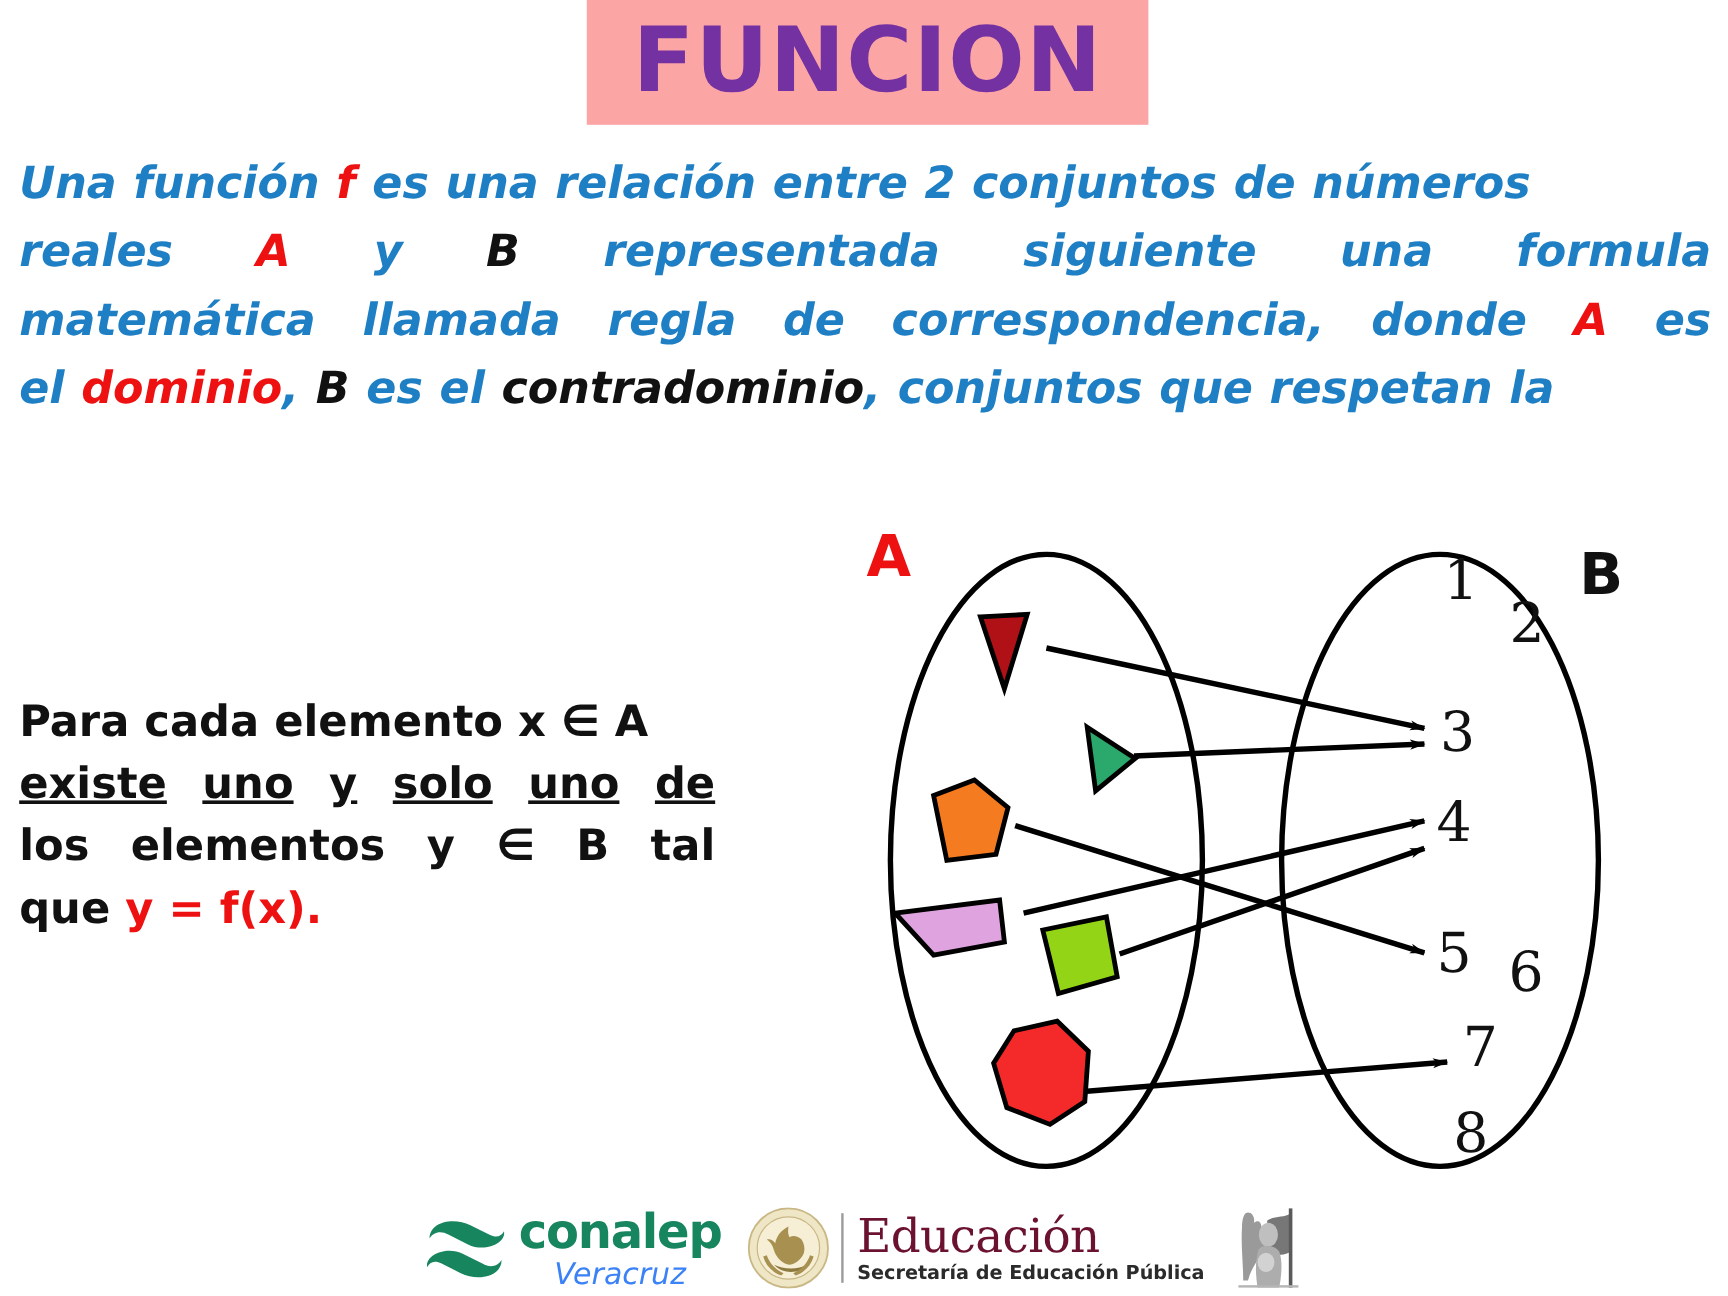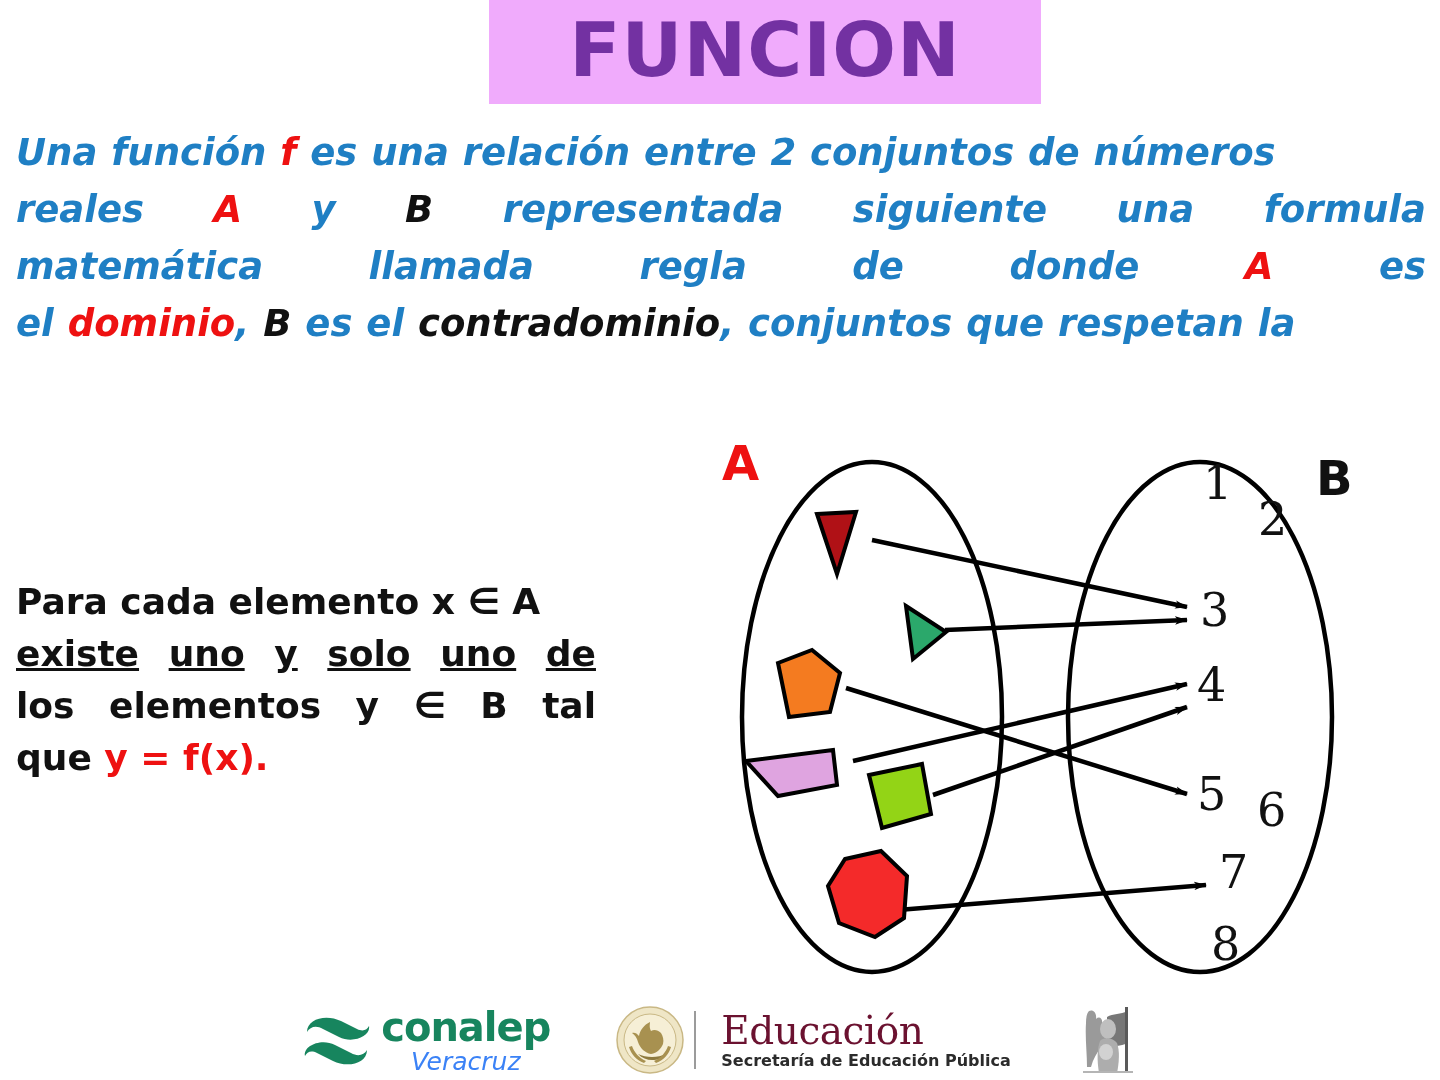--- a/index.html
+++ b/index.html
@@ -13,23 +13,23 @@
     position: relative;
     overflow: hidden;
     font-family: "DejaVu Sans", sans-serif;
   }
 
   
   #title-banner {
     position: absolute;
     left: 489px;
     top: 0px;
-    width: 552px;
+    width: 468px;
     height: 104px;
-    background: #f0abfc;
+    background: #fca5a5;
     display: flex;
     align-items: center;
     justify-content: center;
   }
   #title-text {
     color: #7331A2;
     font-family: "DejaVu Sans", sans-serif;
     font-size: 75px;
     font-weight: bold;
     letter-spacing: 1px;
@@ -85,21 +85,21 @@
   
   #footer {
     position: absolute;
     left: 0;
     top: 1000px;
     width: 1440px;
     height: 80px;
     display: flex;
     align-items: center;
     justify-content: center;
-    gap: 66px;
+    gap: 22px;
   }
   .logo { display: flex; align-items: center; }
 
   
   #logo-conalep { gap: 8px; }
   #conalep-wordmark {
     display: flex;
     flex-direction: column;
     line-height: 1;
   }
@@ -120,21 +120,21 @@
     align-self: center;
   }
 
   
   #logo-educacion { gap: 10px; }
   #educacion-wordmark {
     display: flex;
     flex-direction: column;
     line-height: 1;
     border-left: 2px solid #9B9B9B;
-    padding-left: 25px;
+    padding-left: 11px;
   }
   #educacion-name {
     color: #6B1230;
     font-family: "DejaVu Serif", serif;
     font-size: 39px;
     letter-spacing: -0.5px;
   }
   #educacion-sub {
     color: #2B2B2B;
     font-family: "DejaVu Sans", sans-serif;
@@ -162,20 +162,21 @@
     <span>representada</span>
     <span>siguiente</span>
     <span>una</span>
     <span>formula</span>
   </div>
   <div style="display:flex;justify-content:space-between;">
     <span>matemática</span>
     <span>llamada</span>
     <span>regla</span>
     <span>de</span>
+    <span>correspondencia,</span>
     <span>donde</span>
     <span class="red">A</span>
     <span>es</span>
   </div>
   <div>
     <span>el </span><span class="red">dominio</span><span>, </span><span class="black">B</span><span> es el </span><span class="black">contradominio</span><span>, conjuntos que respetan la</span>
   </div>
 </div>
 
 <div id="condition">

